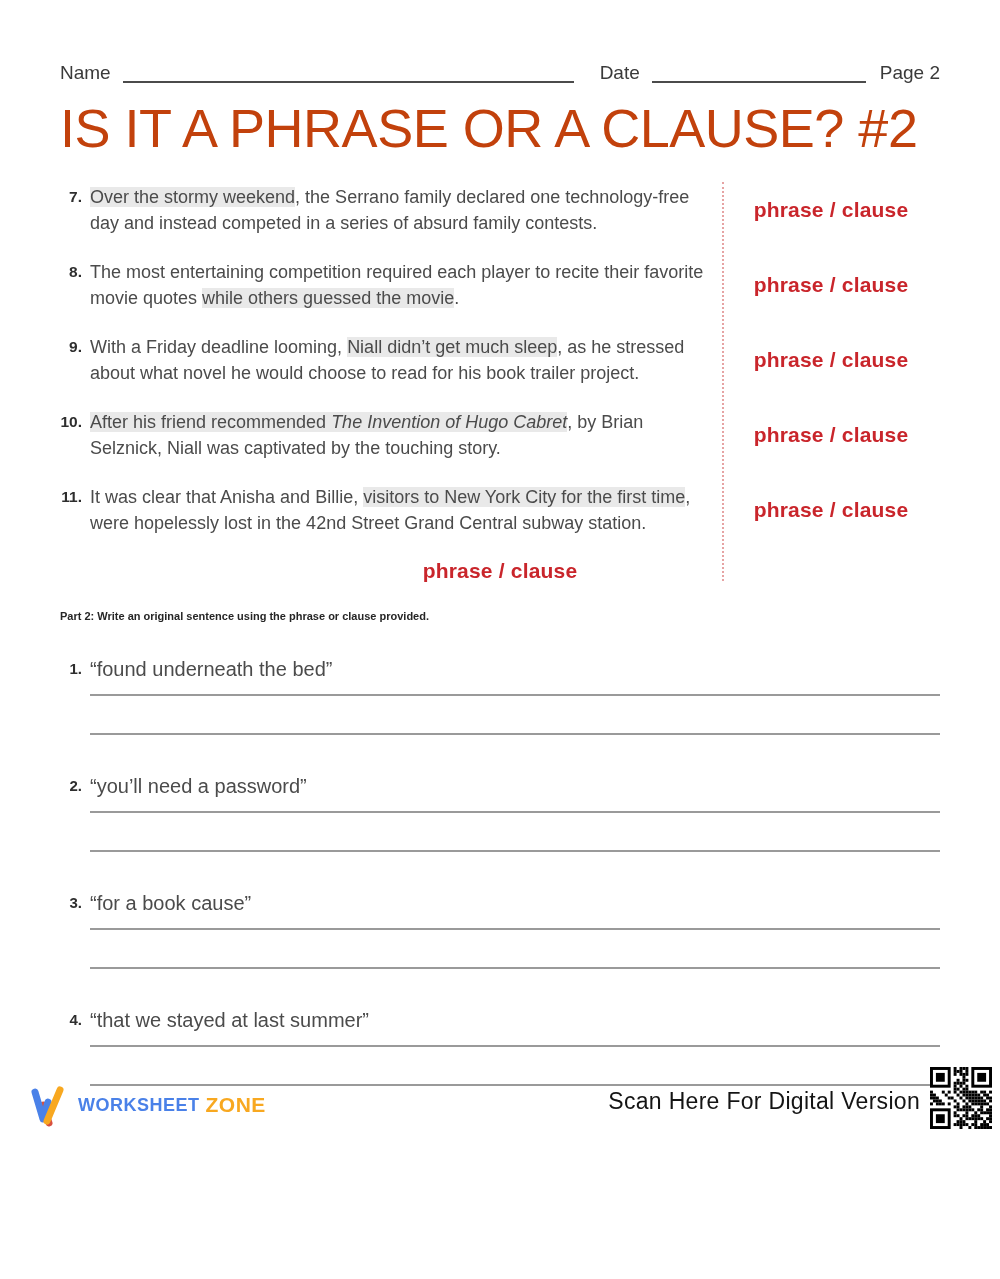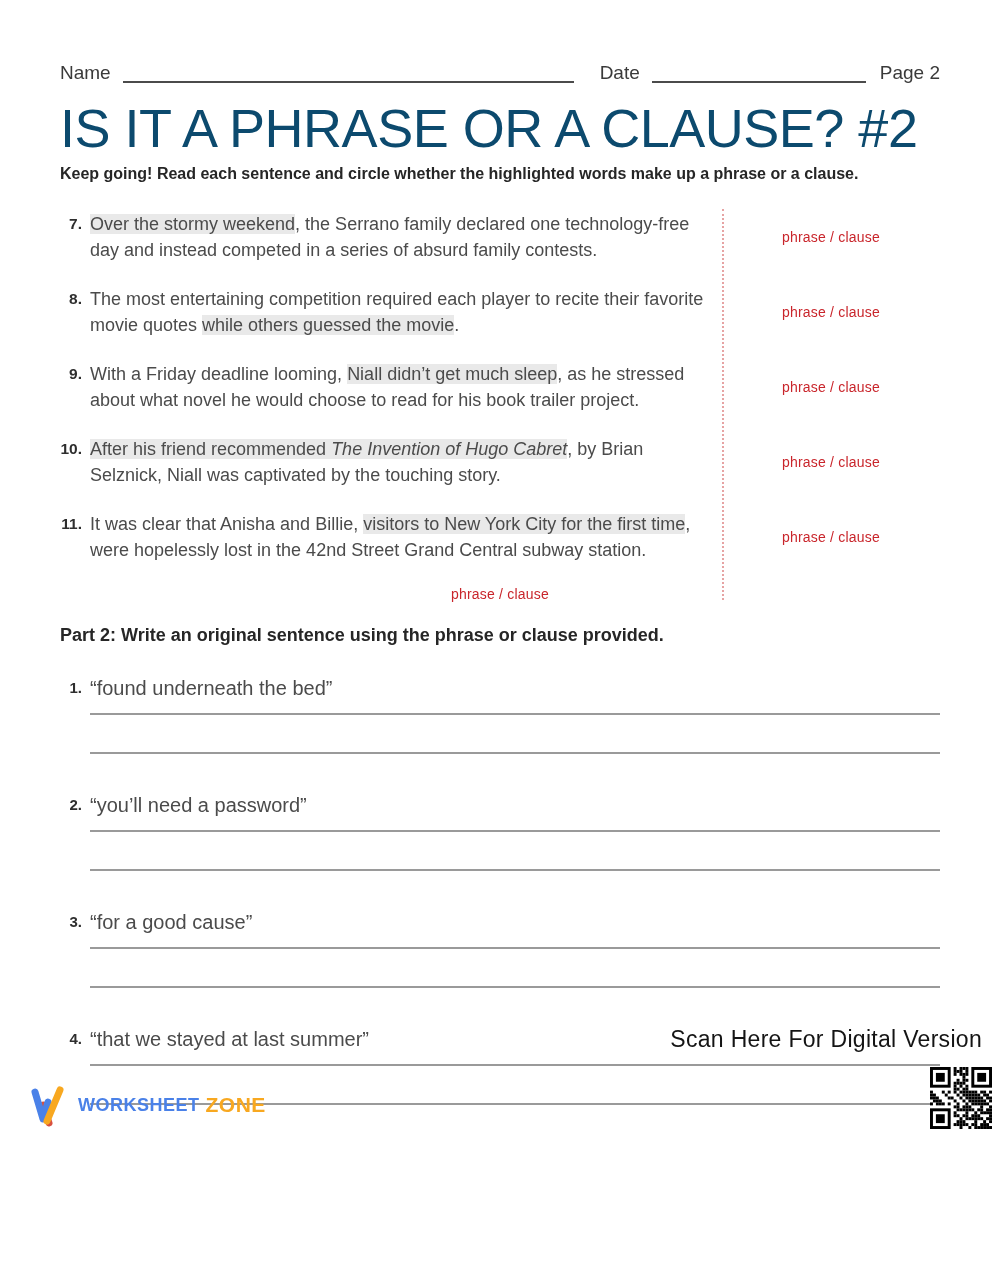--- a/index.html
+++ b/index.html
@@ -27,21 +27,21 @@
   .topbar .label{flex-shrink:0;line-height:22px;}
   .fill-line{border-bottom:2px solid #4b4b4b;height:18px;}
   .name-line{flex:1;margin:0 26px 1px 12px;}
   .date-line{width:214px;margin:0 14px 1px 12px;}
   
   .title{
     margin:16px 0 0 0;
     font-size:54px;line-height:56px;
     font-weight:300;
     letter-spacing:-0.5px;
-    color:#0c4a6e;
+    color:#c2410c;
     white-space:nowrap;
   }
   .instructions{
     margin:9px 0 0 0;
     font-size:16px;line-height:18px;
     font-weight:bold;color:var(--ink);
     white-space:nowrap;
   }
   
   .questions{position:relative;margin-top:28px;}
@@ -52,25 +52,25 @@
   .q-row{display:flex;margin-bottom:23px;}
   .q-left{width:662px;box-sizing:border-box;display:flex;padding-right:14px;}
   .q-num{
     width:22px;flex-shrink:0;text-align:right;margin-right:8px;
     font-size:15.5px;line-height:26px;font-weight:bold;color:#2e2e2e;
   }
   .q-text{margin:0;font-size:18px;line-height:26px;color:var(--text-gray);}
   .hl{background:var(--highlight);}
   .it{font-style:italic;}
   .q-right{flex:1;display:flex;align-items:center;justify-content:center;}
-  .pc{color:var(--accent-red);font-weight:normal;font-size:14px;white-space:nowrap;letter-spacing:0.2px;text-align:center;}
+  .pc{color:var(--accent-red);font-weight:bold;font-size:21px;white-space:nowrap;letter-spacing:0.2px;text-align:center;}
   
   .part2-heading{
     margin:15px 0 0 0;
-    font-size:18px;line-height:20px;font-weight:bold;color:var(--ink);
+    font-size:11px;line-height:20px;font-weight:bold;color:var(--ink);
   }
   .part2{margin-top:33px;}
   .p2-item{margin-bottom:41px;}
   .p2-prompt-row{display:flex;}
   .p2-num{
     width:22px;flex-shrink:0;text-align:right;margin-right:8px;
     font-size:15px;line-height:20px;font-weight:bold;color:#2e2e2e;
   }
   .p2-prompt{margin:0;font-size:20px;line-height:20px;color:var(--text-gray);}
   .p2-line{margin-left:30px;border-bottom:2px solid var(--line-gray);}
@@ -79,40 +79,39 @@
   
   .footer{
     position:absolute;left:28px;right:8px;bottom:6px;
     display:flex;align-items:flex-end;justify-content:space-between;
   }
   .logo{display:flex;align-items:center;margin-bottom:2px;}
   .logo-mark{width:42px;height:44px;margin-right:8px;}
   .logo-mark path{fill:none;stroke-linecap:round;stroke-linejoin:round;}
   .logo-text1{font-size:18px;font-weight:bold;color:var(--logo-blue);letter-spacing:0.5px;}
   .logo-text2{font-size:21px;font-weight:bold;color:var(--logo-yellow);letter-spacing:0.5px;margin-left:6px;}
-  .scan{display:flex;align-items:flex-end;flex-direction:column;}
+  .scan{display:flex;align-items:flex-end;}
   .scan-text{font-size:23px;color:#141414;margin:0 10px 14px 0;letter-spacing:0.3px;}
   .qr{width:62px;height:62px;}
 </style>
 </head>
 <body>
 
 <div class="page">
 
   <div class="topbar">
     <span class="label">Name</span>
     <span class="fill-line name-line"></span>
     <span class="label">Date</span>
     <span class="fill-line date-line"></span>
     <span class="label">Page 2</span>
   </div>
 
   <h1 class="title">IS IT A PHRASE OR A CLAUSE? #2</h1>
 
-  <p class="instructions">Keep going! Read each sentence and circle whether the highlighted words make up a phrase or a clause.</p>
 
   <div class="questions">
     <div class="dotted-divider"></div>
     <div id="questions-list">
         <div class="q-row">
           <div class="q-left">
             <span class="q-num">7.</span>
             <p class="q-text"><span class="hl">Over the stormy weekend</span><span>, the Serrano family declared one technology-free day and instead competed in a series of absurd family contests.</span></p>
           </div>
           <div class="q-right">
@@ -178,21 +177,21 @@
         <div class="p2-prompt-row">
           <span class="p2-num">2.</span>
           <p class="p2-prompt">“you’ll need a password”</p>
         </div>
         <div class="p2-line first"></div>
         <div class="p2-line second"></div>
       </div>
       <div class="p2-item">
         <div class="p2-prompt-row">
           <span class="p2-num">3.</span>
-          <p class="p2-prompt">“for a good cause”</p>
+          <p class="p2-prompt">“for a book cause”</p>
         </div>
         <div class="p2-line first"></div>
         <div class="p2-line second"></div>
       </div>
       <div class="p2-item">
         <div class="p2-prompt-row">
           <span class="p2-num">4.</span>
           <p class="p2-prompt">“that we stayed at last summer”</p>
         </div>
         <div class="p2-line first"></div>

